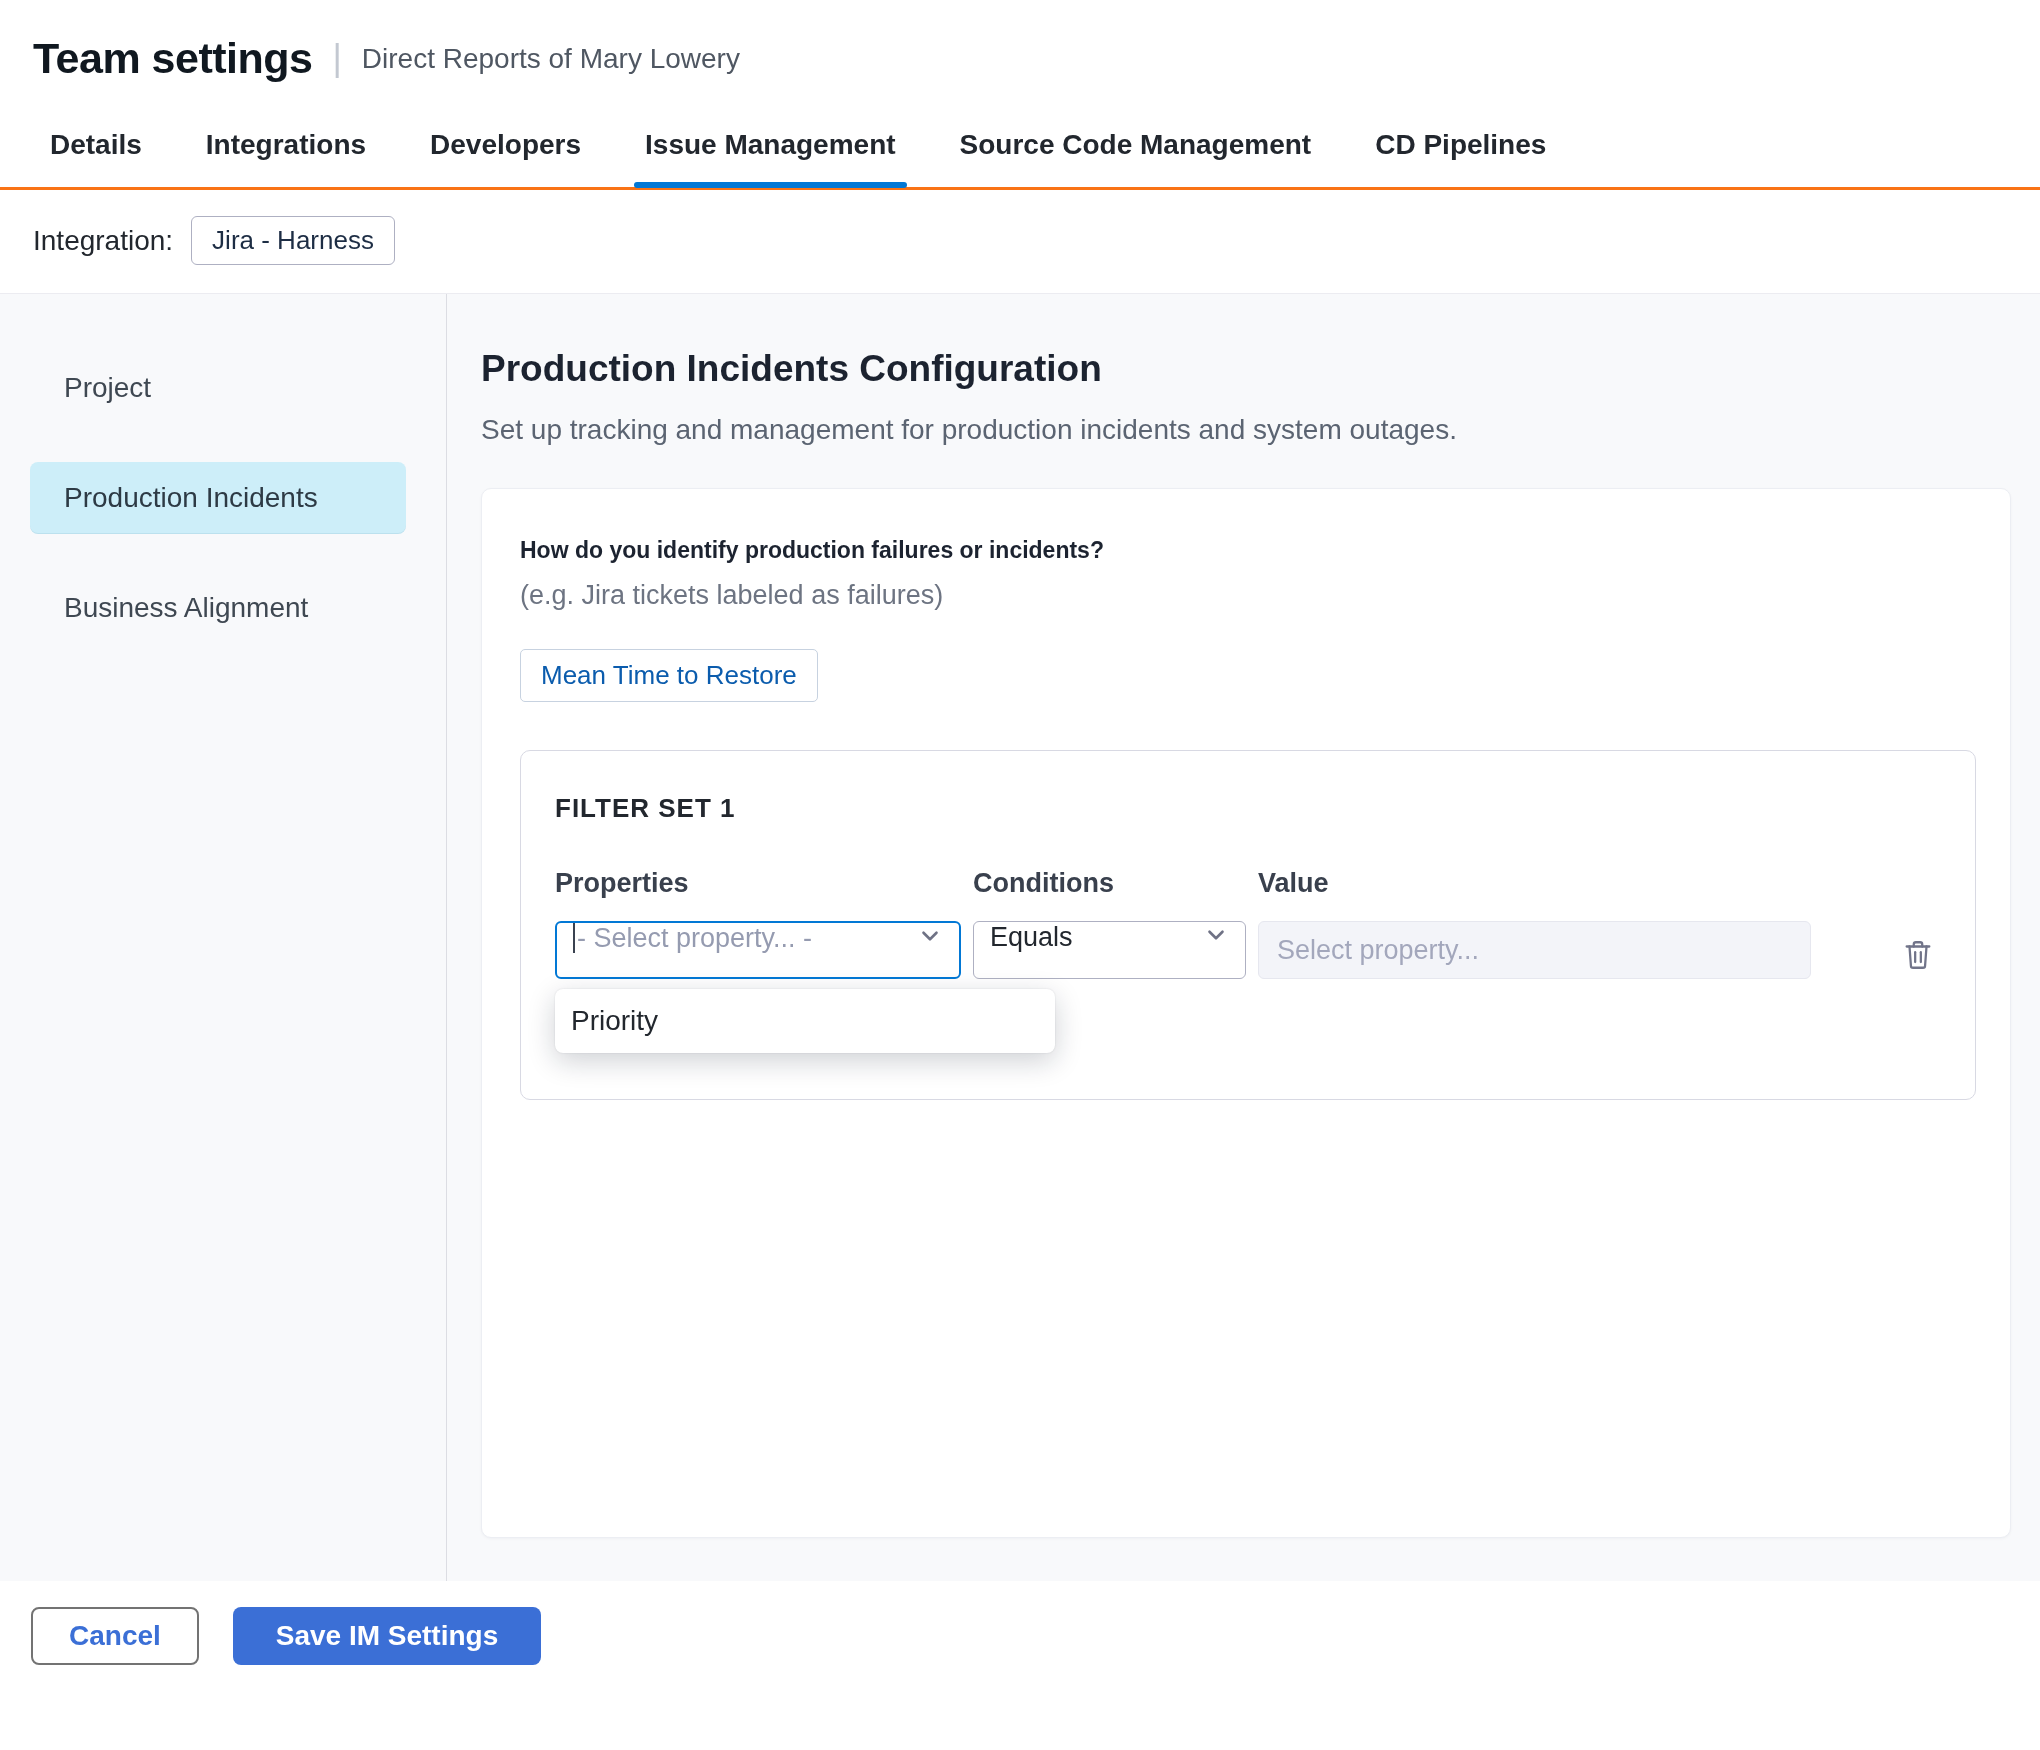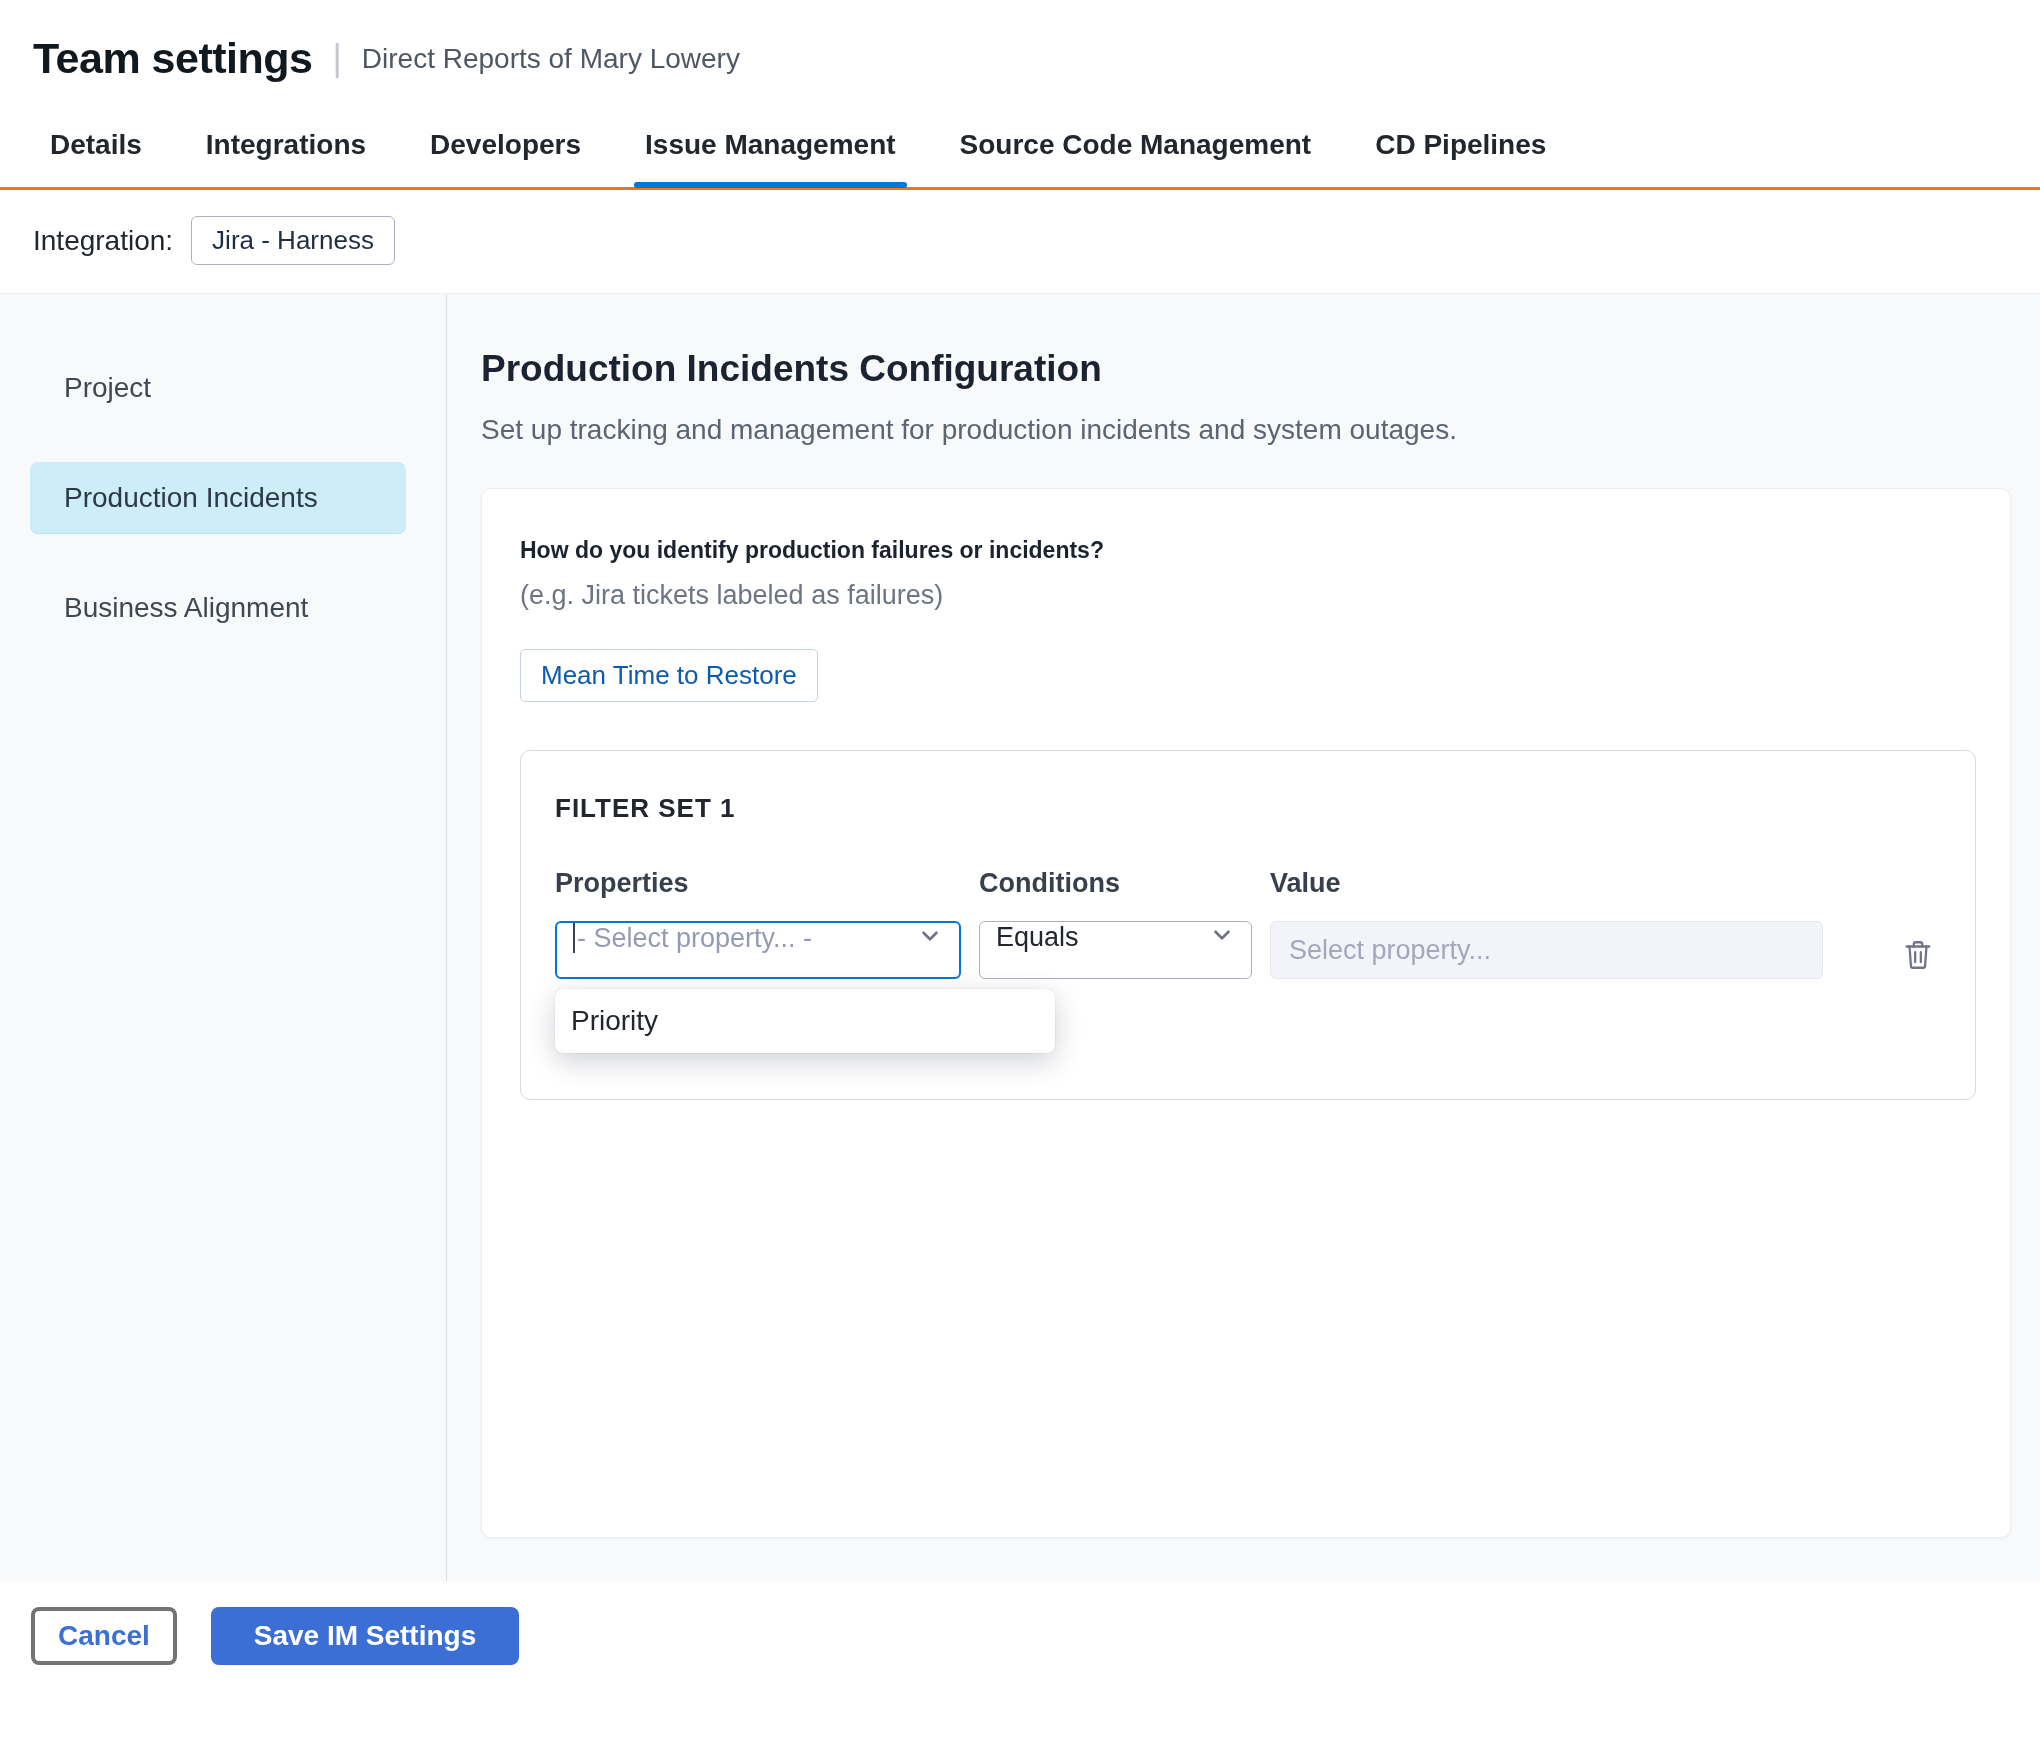--- a/index.html
+++ b/index.html
@@ -120,21 +120,21 @@
     margin-top: 48px;
     width: 1456px;
     height: 350px;
     border: 1px solid #d8d9e3;
     border-radius: 10px;
     padding: 42px 34px;
   }
   .filter-title {
     font-size: 26px; font-weight: 700; letter-spacing: 1px; color: #22272e;
   }
-  .filter-grid { display: flex; gap: 18px; margin-top: 44px; align-items: flex-start; }
+  .filter-grid { display: flex; gap: 12px; margin-top: 44px; align-items: flex-start; }
   .col-label { font-size: 27px; font-weight: 700; color: #39404d; margin-bottom: 22px; }
   .col-properties { width: 406px; }
   .col-conditions { width: 273px; }
   .col-value      { width: 553px; }
 
   .select {
     display: flex; align-items: flex-start; justify-content: space-between;
     height: 58px; border-radius: 6px; padding: 0 16px;
     font-size: 27px; background: #fff; cursor: pointer;
   }
@@ -188,23 +188,23 @@
     padding: 26px 0 0 31px;
     background: #fff;
   }
   .btn {
     height: 58px; border-radius: 8px;
     font-size: 28px; font-weight: 700;
     font-family: "Liberation Sans", sans-serif;
     cursor: pointer;
   }
   .btn-cancel {
-    width: 146px;
+    width: 168px;
     background: #fff; color: var(--primary-btn, #3b6fd6);
-    border: 4px solid #737373;
+    border: 2px solid #737373;
   }
   .btn-save {
     width: 308px;
     background: var(--primary-btn, #3b6fd6); color: #fff;
     border: none;
   }
 </style>
 </head>
 <body style="--accent: #0278d5; --primary-btn: #3b6fd6;">
 

